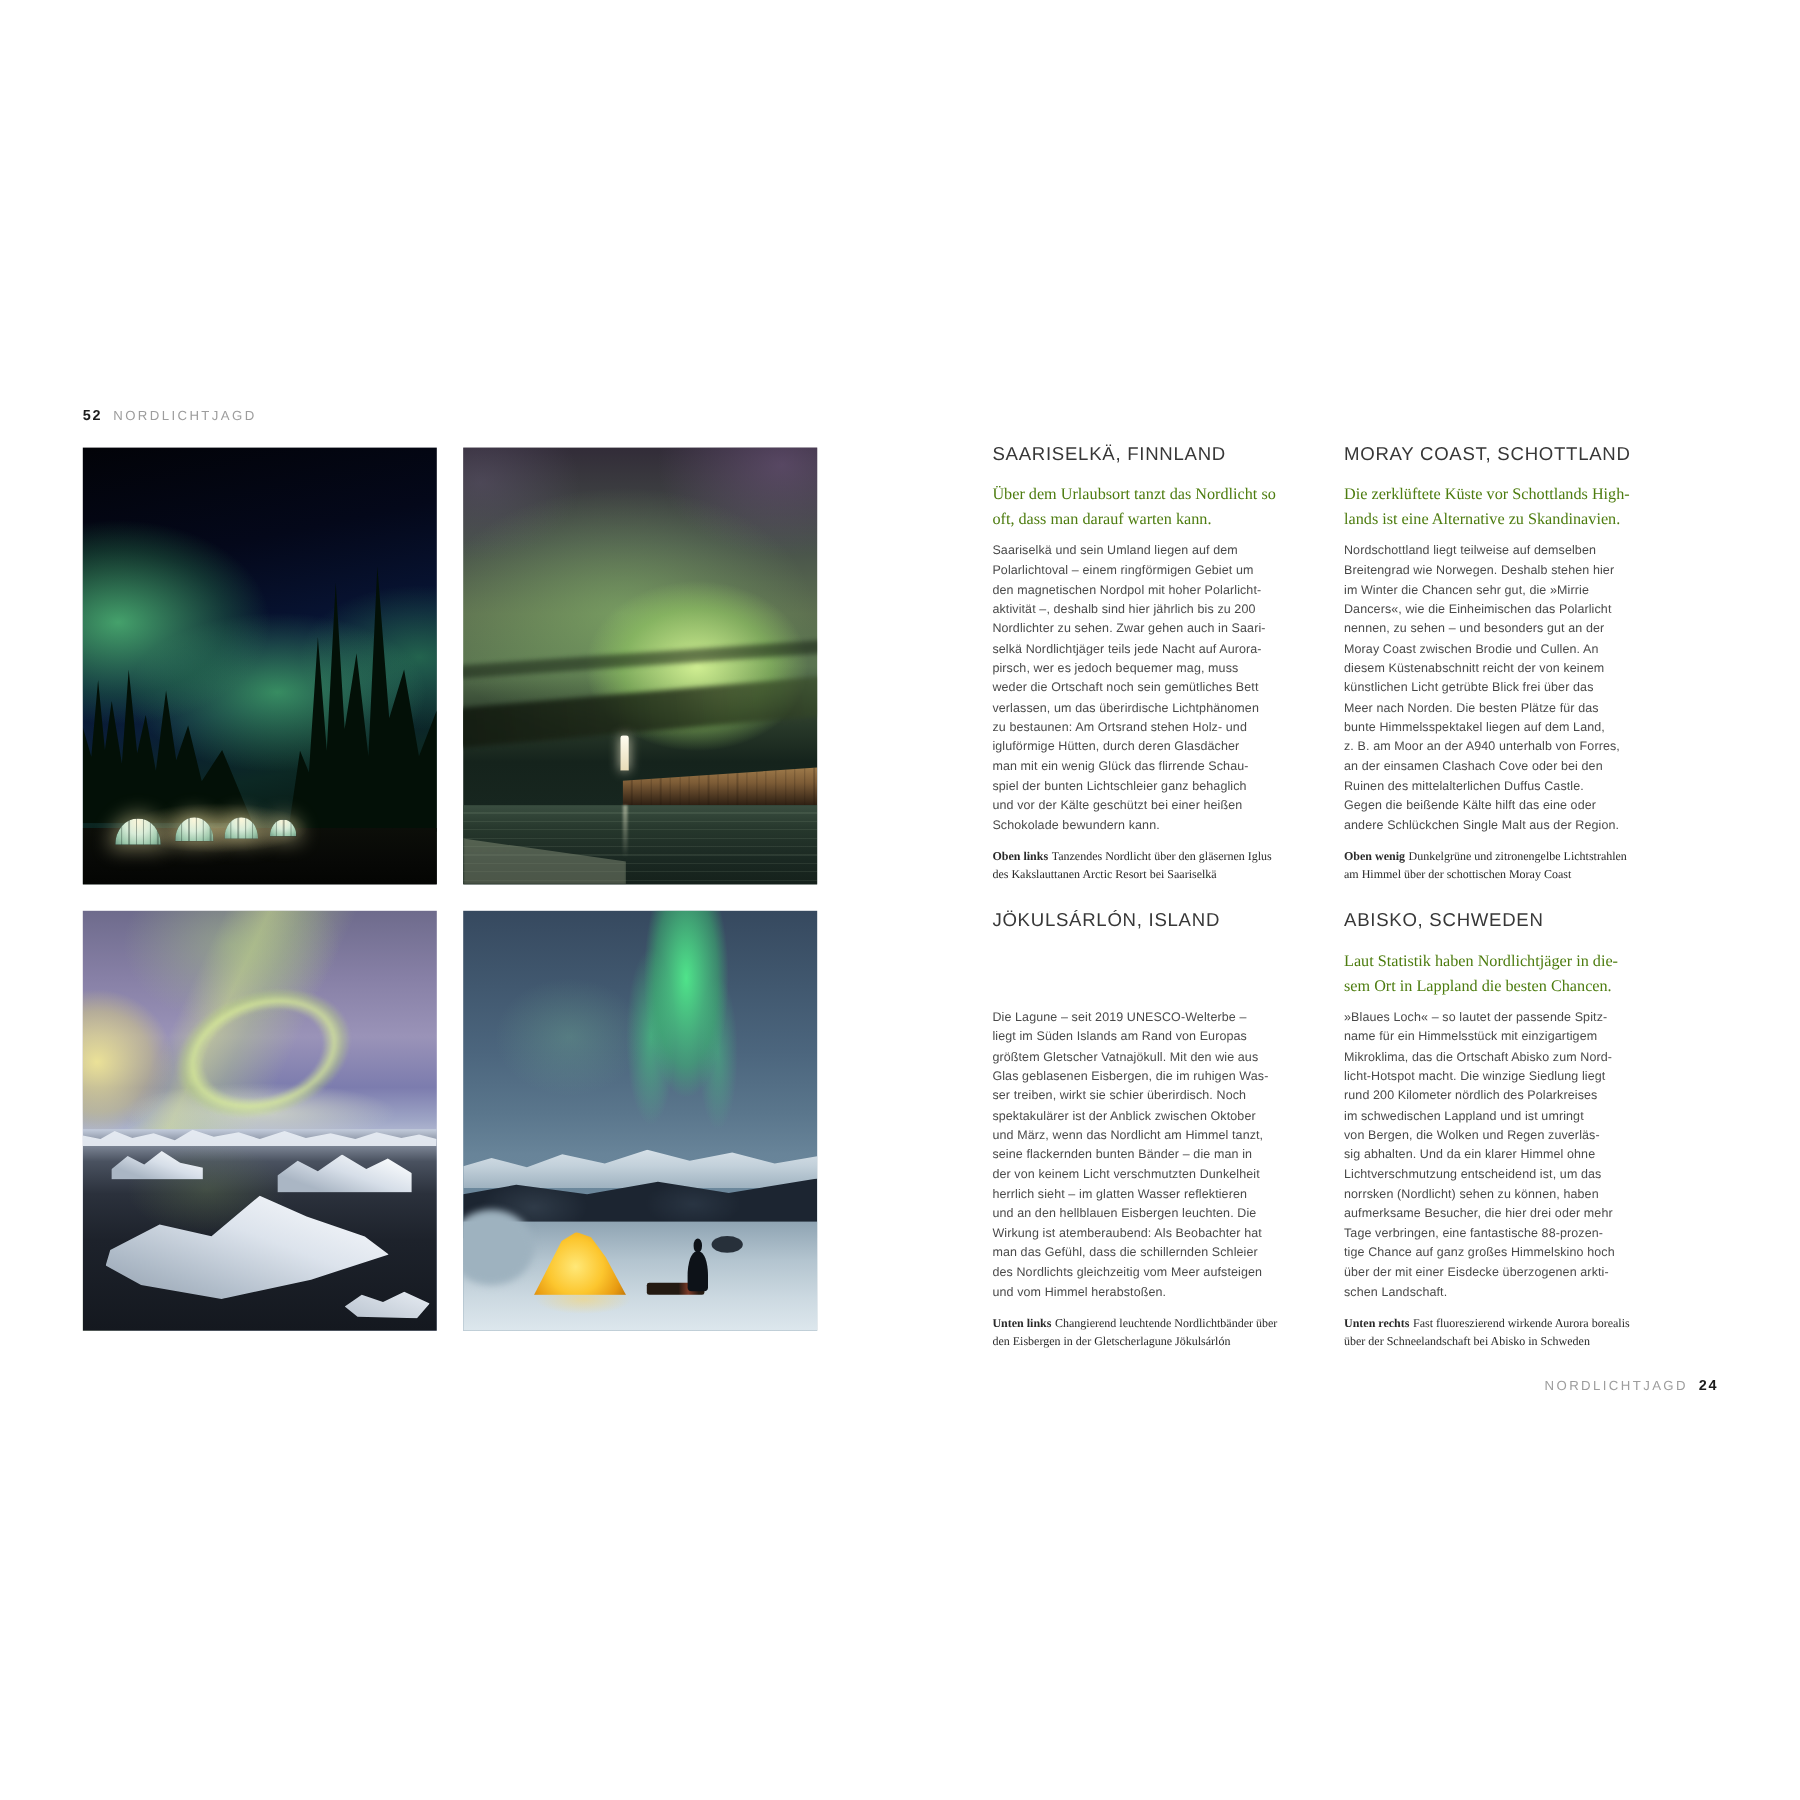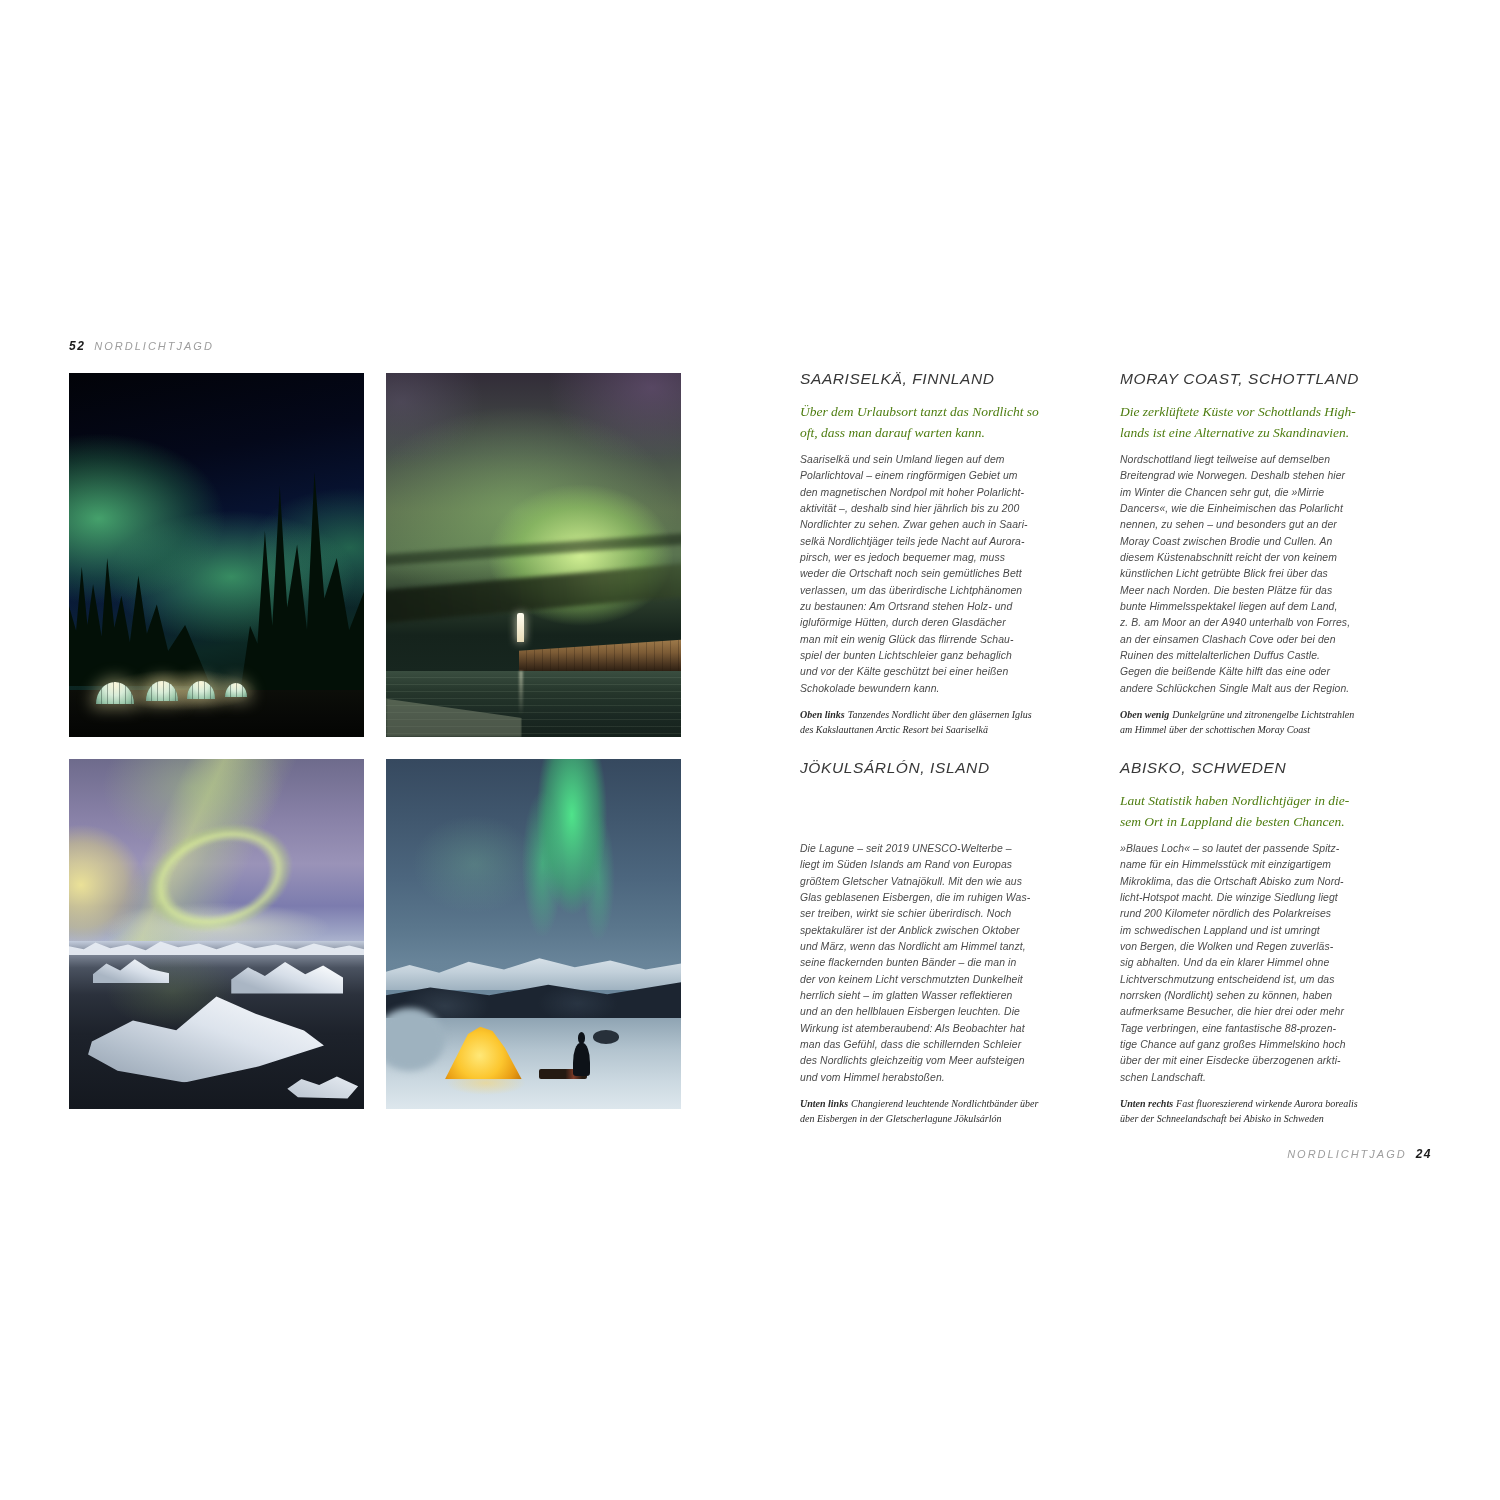--- a/index.html
+++ b/index.html
@@ -2,21 +2,20 @@
 <html lang="de"><head>
 <meta charset="utf-8">
 <style>
   html,body{margin:0;padding:0;background:#ffffff;}
   .canvas{
     position:relative;
     width:1500px;height:1248px;
     background:#ffffff;
     overflow:hidden;
     font-family:"Liberation Sans",sans-serif;
-    font-style:italic;
   }
   
   .runhead{
     position:absolute;
     font-size:11px;letter-spacing:2px;color:#9d9d9d;
     display:flex;align-items:baseline;gap:9px;
   }
   .runhead .pagenum{font-weight:bold;color:#1c1c1c;font-size:12px;letter-spacing:1.5px;}
   #runhead-left{left:69px;top:339px;}
   #runhead-right{right:68px;top:1147px;}
@@ -139,21 +138,21 @@
     background:#0d1218;border-radius:45% 45% 20% 20% / 60% 60% 10% 10%;}
   .person::before{content:"";position:absolute;left:28%;top:-32%;width:46%;height:36%;
     background:#0d1218;border-radius:50%;}
   .sled{position:absolute;left:52%;top:88.5%;width:16%;height:2.8%;border-radius:2px;
     background:linear-gradient(90deg,#241a12 55%,#7d3b28 72%,#241a12 90%);}
   .rocks{position:absolute;left:70%;top:77.5%;width:9%;height:4%;
     background:#27303a;border-radius:50%;}
 
   
   .section{position:absolute;width:280px;height:380px;}
-  .col-a{left:800px;} .col-b{left:1120px;}
+  .col-a{left:827px;} .col-b{left:1120px;}
   .row1{top:370px;} .row2{top:759px;}
   .sec-title{position:absolute;top:0;left:0;margin:0;
     font-size:15.5px;font-weight:400;letter-spacing:.6px;color:#373737;}
   .sec-lead{position:absolute;top:31px;left:0;margin:0;
     font-family:"Liberation Serif",serif;font-size:13.5px;line-height:21px;color:#4d7c0f;
     white-space:pre-line;}
   .sec-body{position:absolute;top:82px;left:0;margin:0;
     font-size:10.4px;line-height:16.35px;letter-spacing:.1px;color:#4a4a4a;
     white-space:pre-line;}
   .sec-caption{position:absolute;top:338px;left:0;margin:0;

